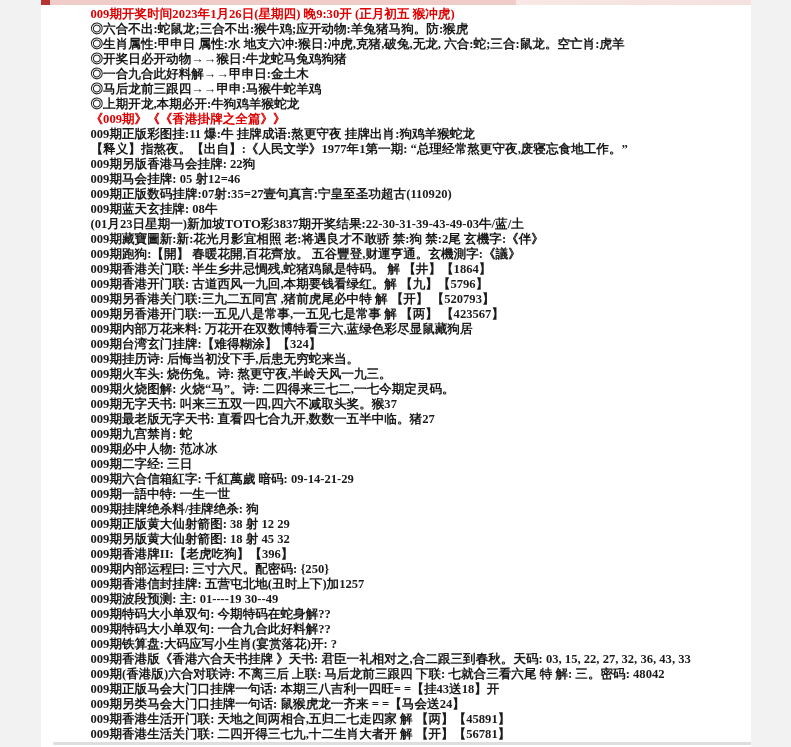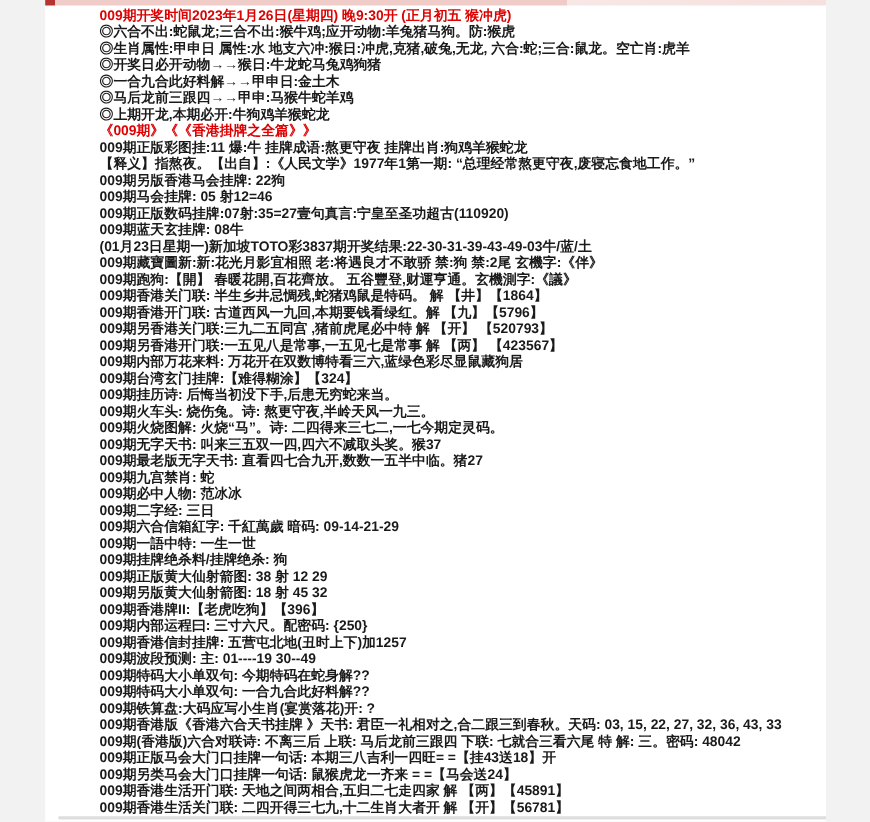--- a/index.html
+++ b/index.html
@@ -1,21 +1,21 @@
 <!DOCTYPE html>
 <html><head>
 <meta charset="utf-8">
 <style>
   html,body{margin:0;padding:0;background:#f2f2f2;}
   .page{
     position:relative;
     width:710px;height:747px;
     margin:0 auto;
     background:var(--bg,#ffffff);
-    font-family:Liberation Sans, sans-serif;
+    font-family:Liberation Serif, serif;
     overflow:hidden;
   }
   .top-strip{
     position:absolute;top:0;left:0;width:791px;height:5px;
     background:linear-gradient(90deg,
       var(--strip-dark) 0px,var(--strip-dark) 9px,
       var(--strip-pink) 9px,var(--strip-pink) 60%,
       #f6e3e1 60%,#f3d9d6 99%,
       var(--strip-dark) 99%);
     opacity:.85;

